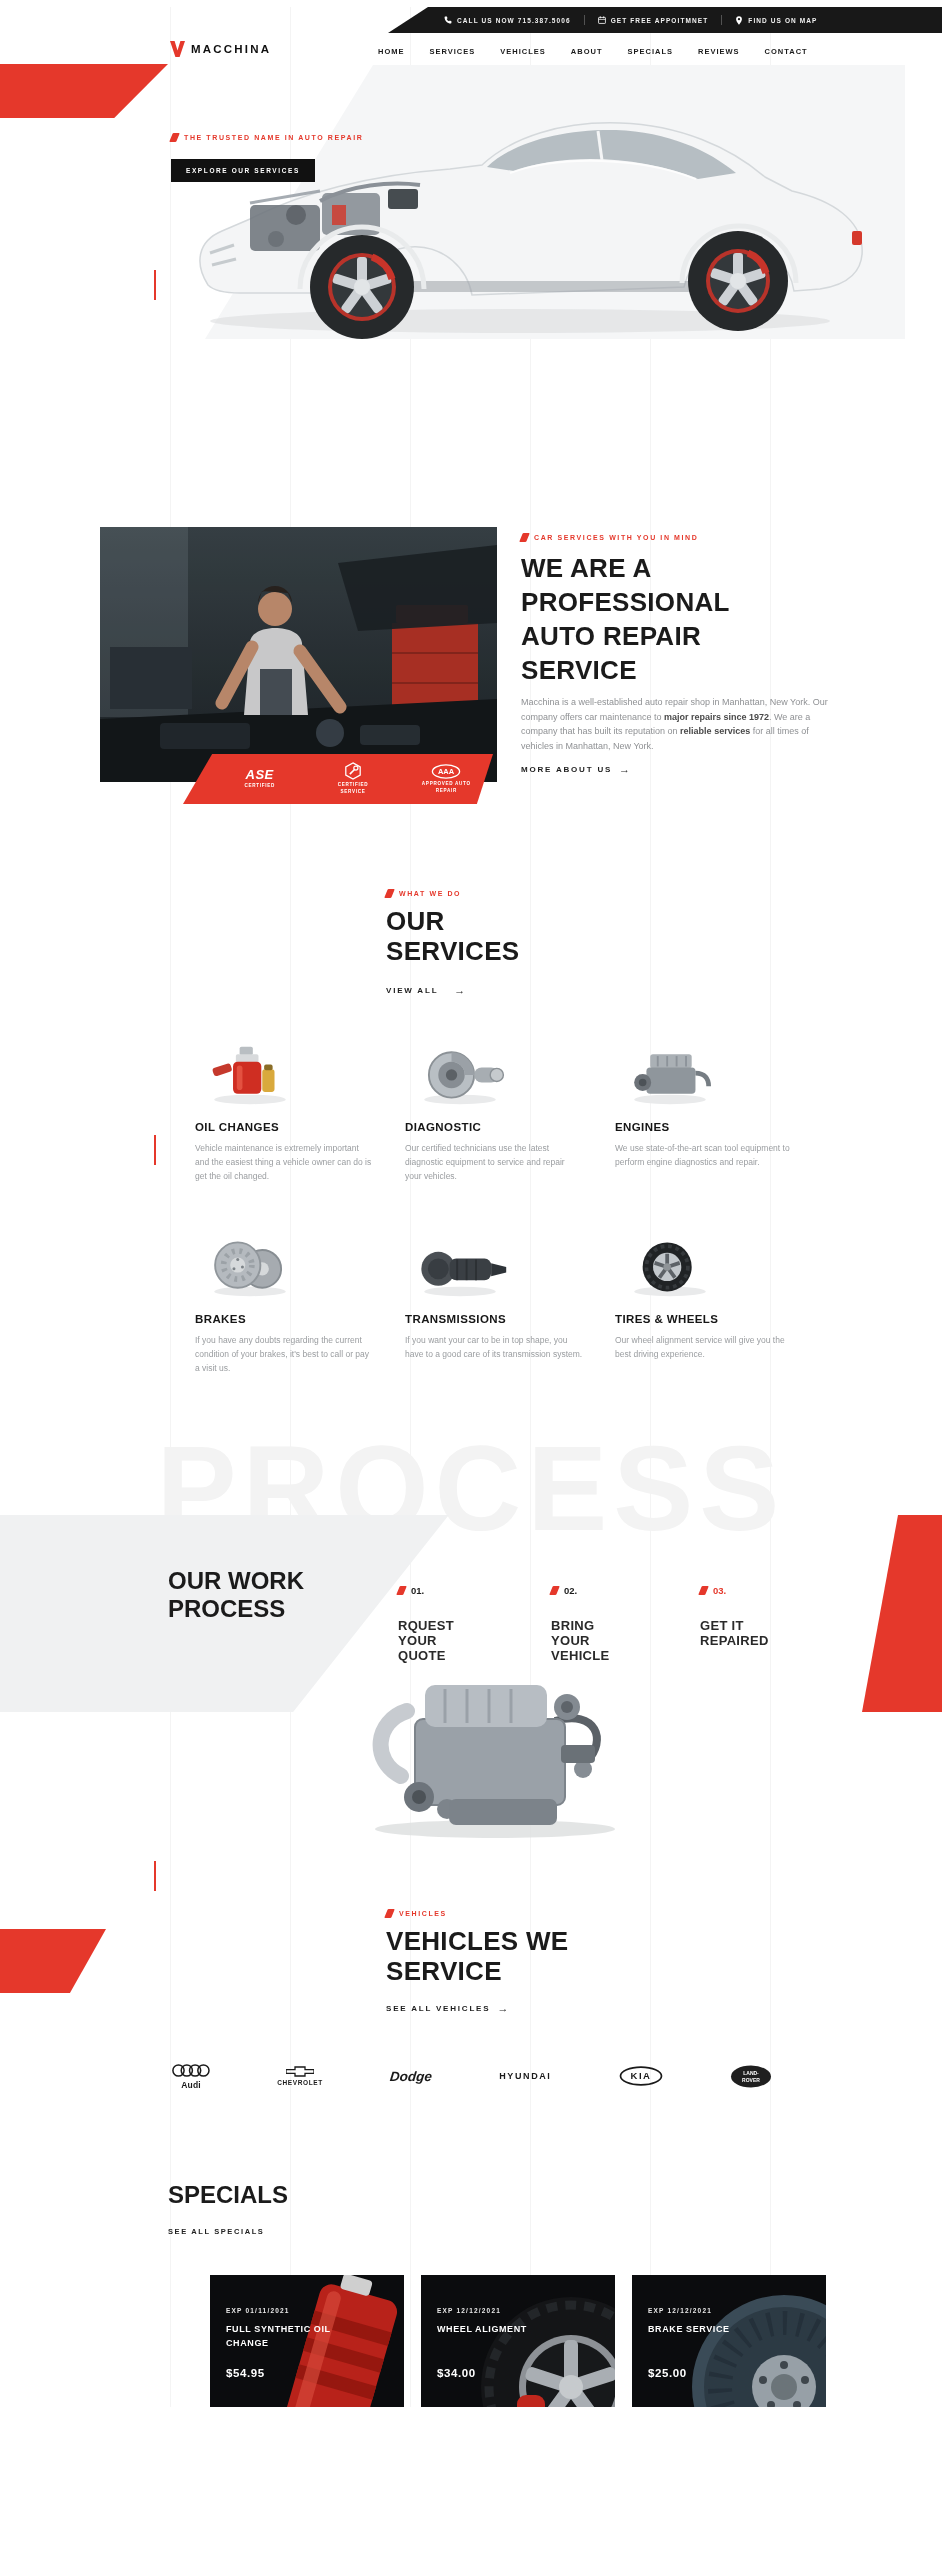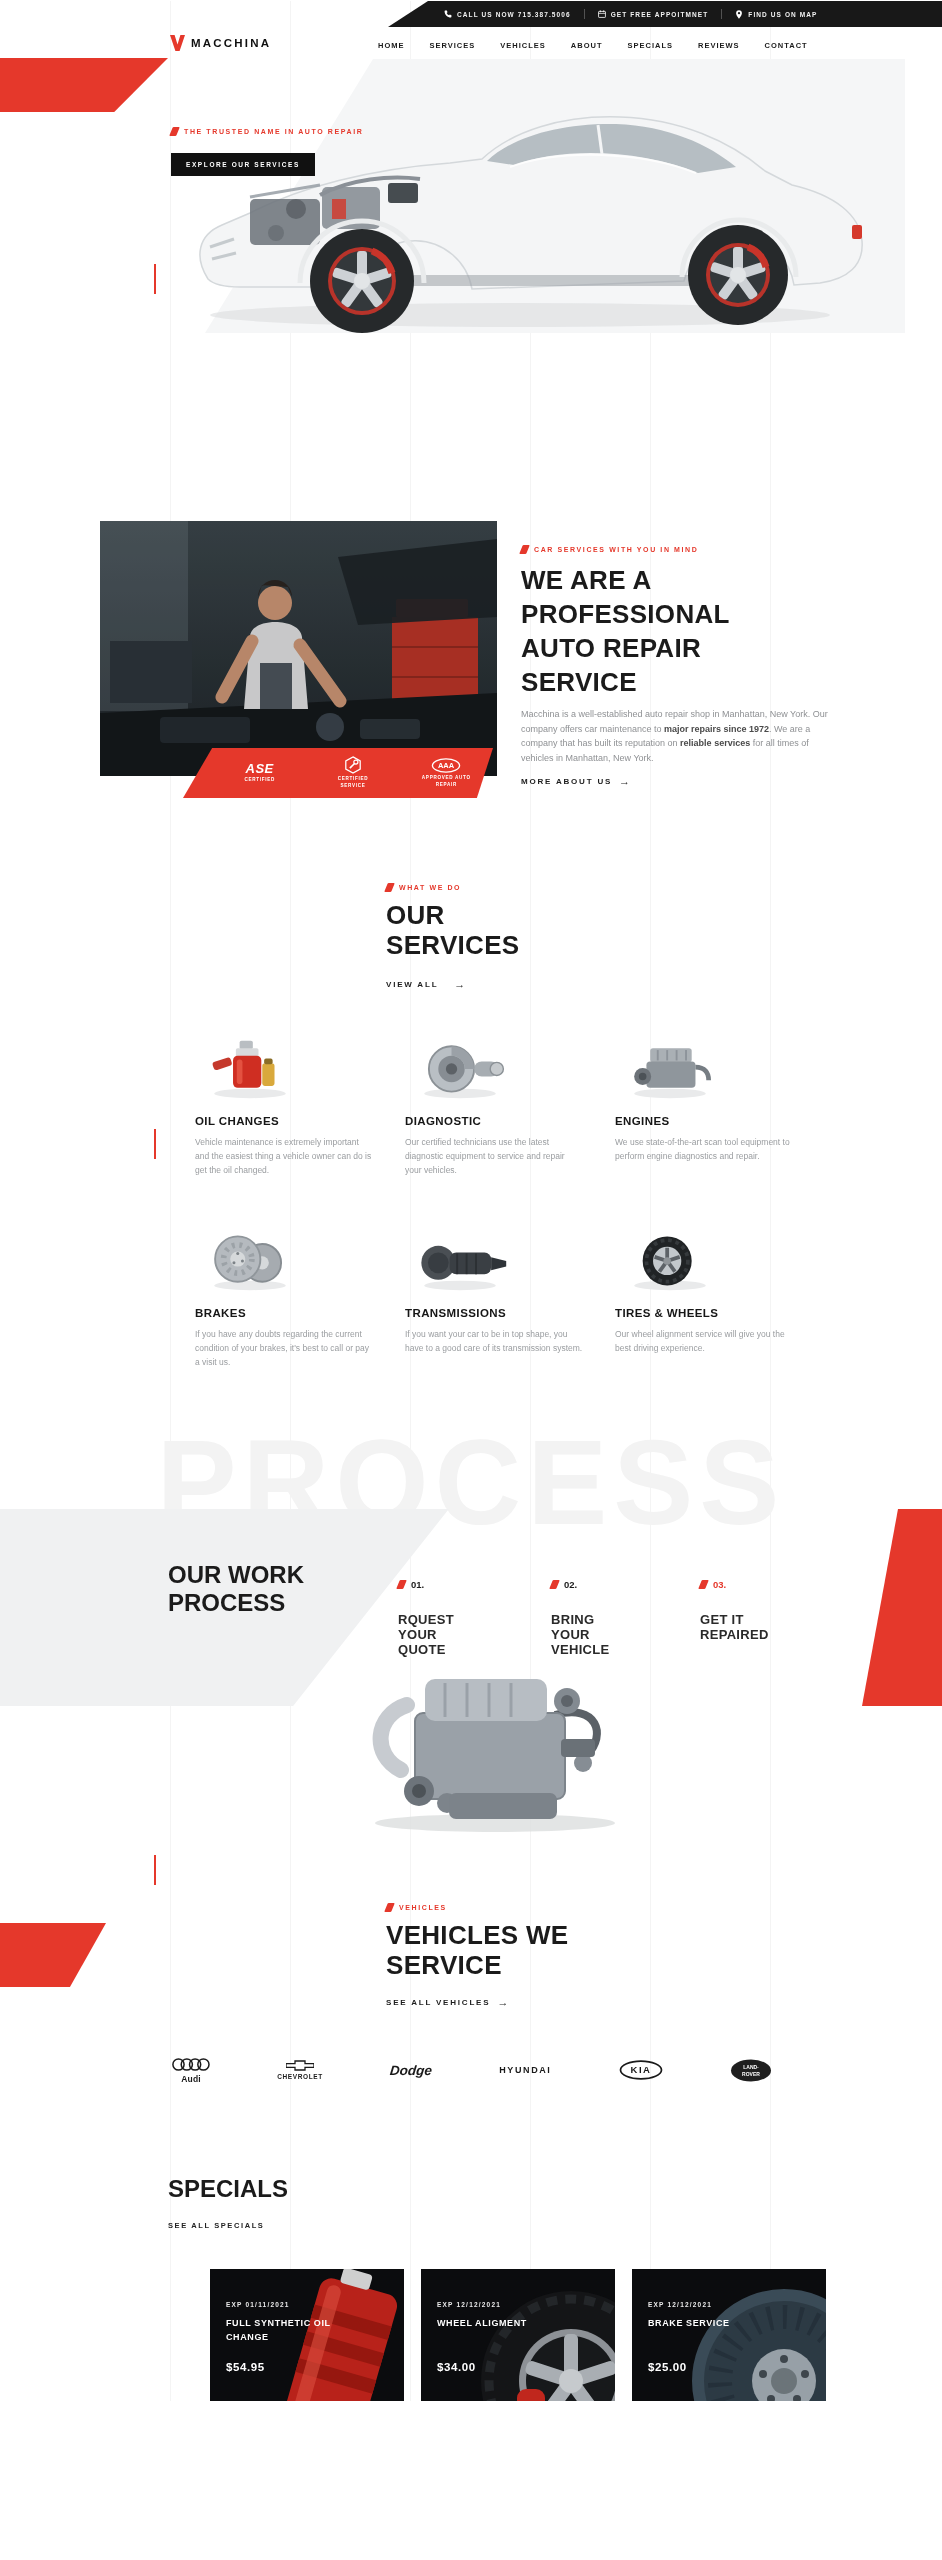--- a/index.html
+++ b/index.html
@@ -1,18 +1,18 @@
 <!DOCTYPE html>
 <html><head>
 <meta charset="utf-8">
 <style>
   * { margin:0; padding:0; box-sizing:border-box; }
   html,body { background:#fff; }
   body { font-family:"Liberation Sans", sans-serif; }
-  #page { position:relative; width:942px; height:2400px; margin:1px auto; background:#fff; overflow:hidden; }
+  #page { position:relative; width:942px; height:2400px; margin:7px auto; background:#fff; overflow:hidden; }
   :root { --red:#e5382b; --dark:#161616; --gray:#8f9194; }
 
   .vline { position:absolute; top:0; bottom:0; width:1px; background:rgba(0,0,0,0.045); z-index:0; }
   .tick { position:absolute; left:154px; width:2px; height:30px; background:var(--red); z-index:2; }
 
   
   .topbar-bg { position:absolute; left:388px; right:0; top:0; height:26px; background:#181818;
                clip-path:polygon(40px 0,100% 0,100% 100%,0 100%); z-index:3; }
   .topbar-items { position:absolute; left:444px; top:0; height:26px; display:flex; align-items:center; gap:13px; z-index:4; }
   .topbar-item { display:flex; align-items:center; gap:5px; color:#f2f2f2; font-size:6.5px; font-weight:700; letter-spacing:1.1px; cursor:pointer; }
@@ -38,21 +38,21 @@
               letter-spacing:1.6px; padding:8px 15px; cursor:pointer; }
 
   
   .about-photo { position:absolute; left:100px; top:520px; width:397px; height:255px; z-index:2; }
   .badge-strip { position:absolute; left:183px; top:747px; width:310px; height:50px; background:var(--red);
                  clip-path:polygon(9.4% 0,100% 0,94.8% 100%,0 100%); display:flex; align-items:center;
                  justify-content:space-around; padding-left:30px; z-index:3; }
   .badge { display:flex; flex-direction:column; align-items:center; gap:2px; color:#fff; }
   .badge-big { font-size:13px; font-weight:700; font-style:italic; letter-spacing:0.5px; line-height:1; }
   .badge-cap { font-size:4.6px; font-weight:700; letter-spacing:0.7px; text-align:center; width:52px; line-height:1.5; }
-  .about-copy { position:absolute; left:521px; top:544px; width:332px; z-index:2; }
+  .about-copy { position:absolute; left:521px; top:526px; width:332px; z-index:2; }
   .about-title { margin-top:9px; width:218px; font-size:26px; line-height:34px; font-weight:700; letter-spacing:0.3px; color:#1b1b1b; }
   .about-para { margin-top:8px; width:320px; font-size:9px; line-height:14.5px; color:var(--gray); }
   .about-para strong { color:#4a4a4a; }
   .text-link { display:inline-flex; align-items:center; gap:7px; margin-top:10px; font-size:8px; font-weight:700;
                letter-spacing:1.8px; color:#1d1d1d; cursor:pointer; }
   .arrow { font-size:11px; font-weight:400; letter-spacing:0; }
 
   
   .services-head { position:absolute; left:386px; top:882px; z-index:2; }
   .sec-title { margin-top:8px; font-size:26px; line-height:30px; font-weight:700; letter-spacing:0.3px; color:#1b1b1b; }

